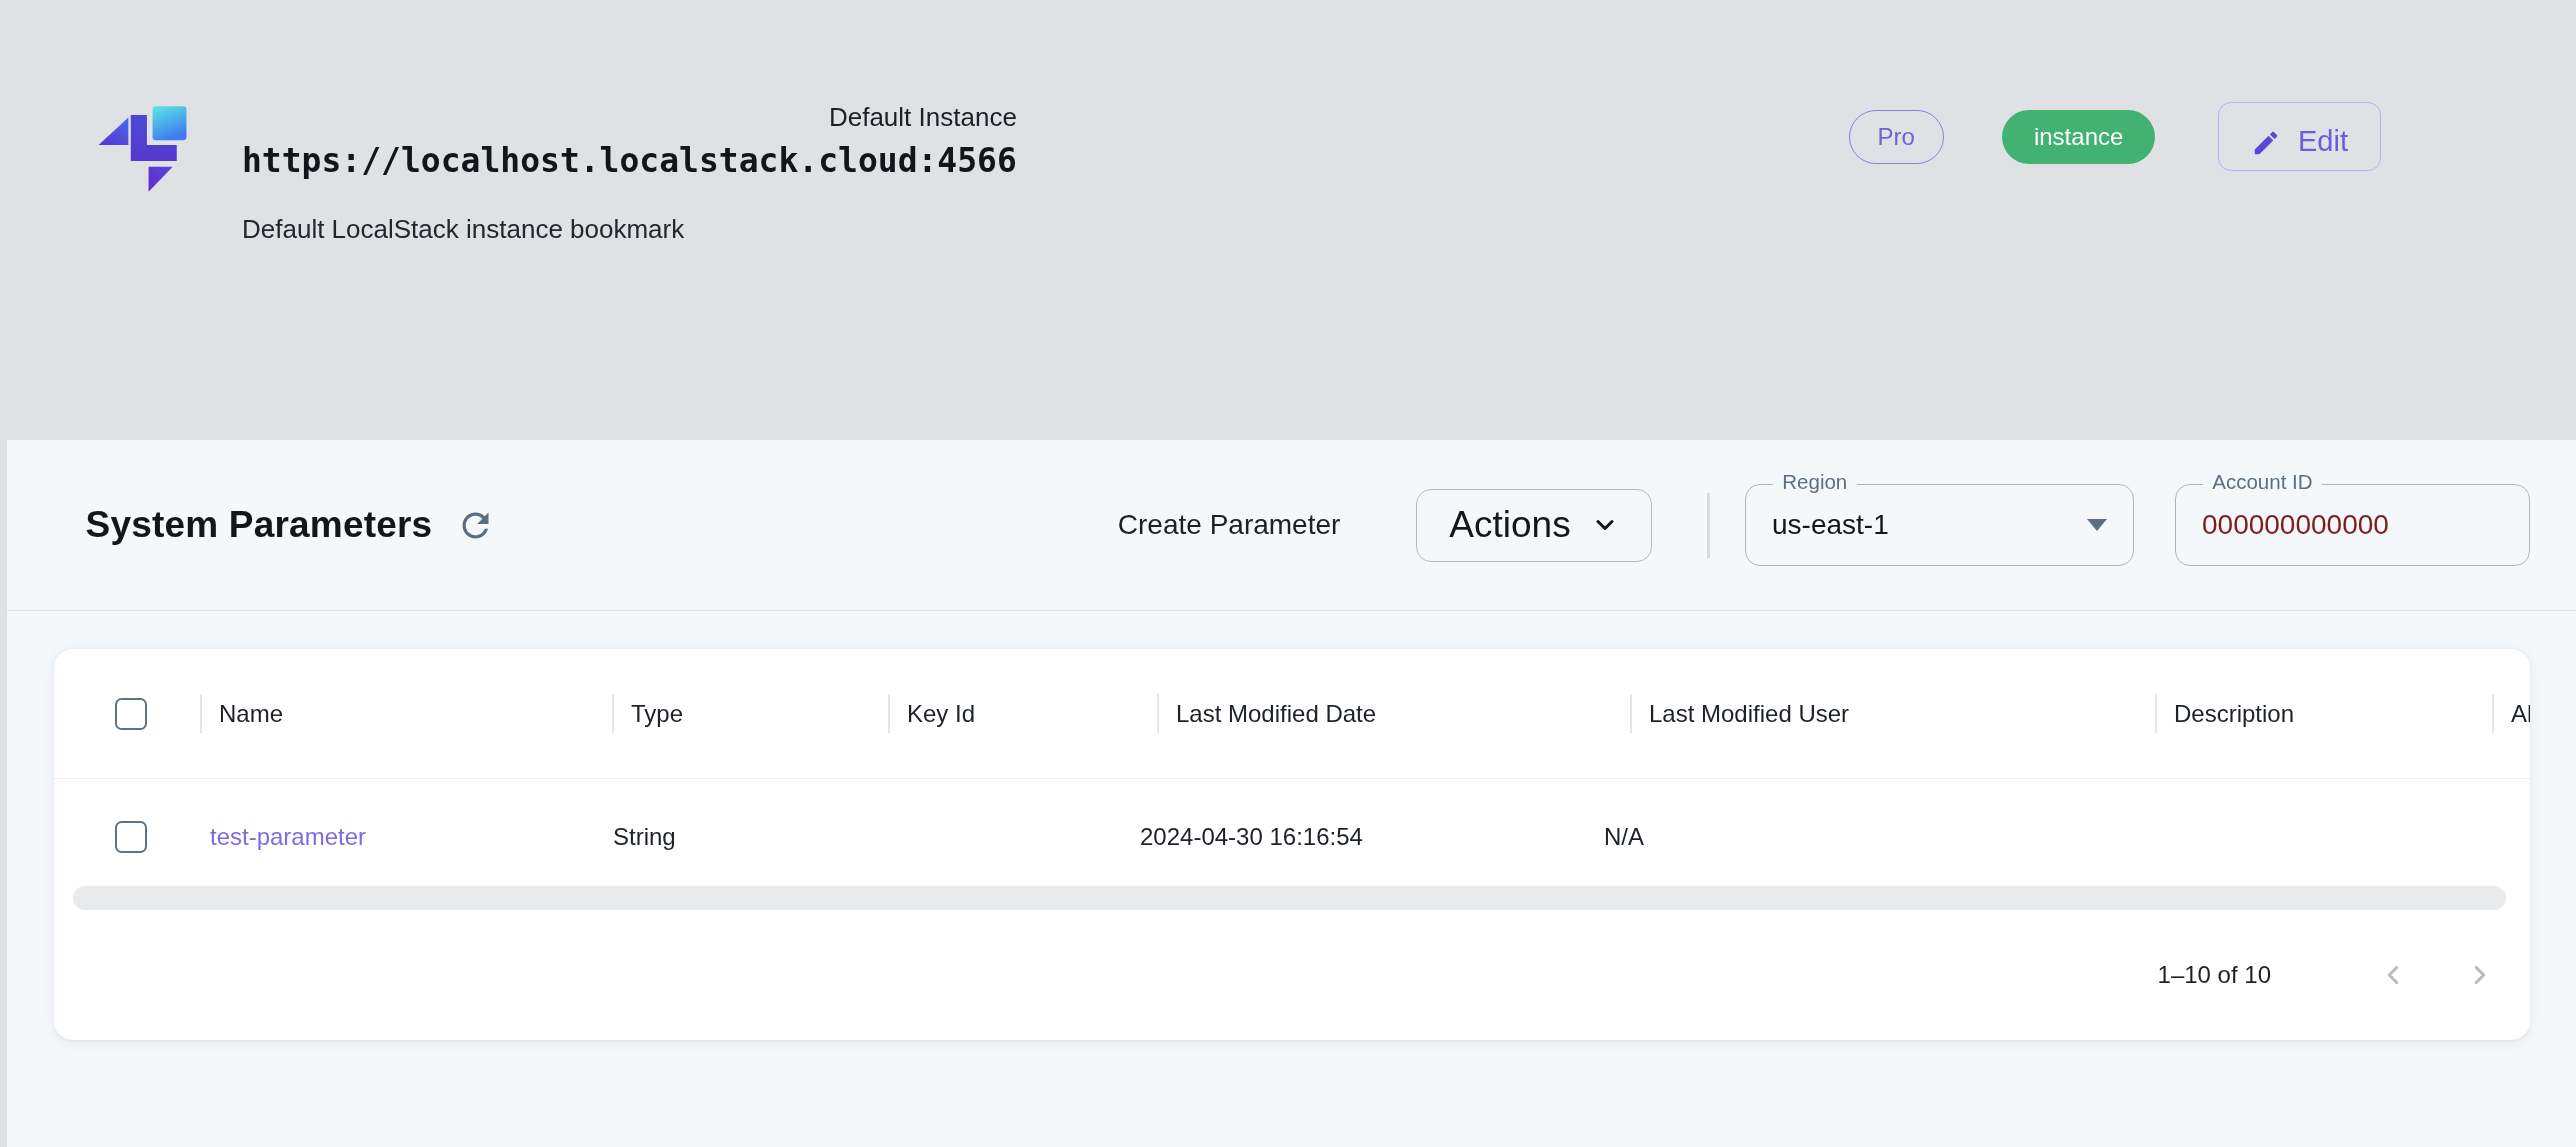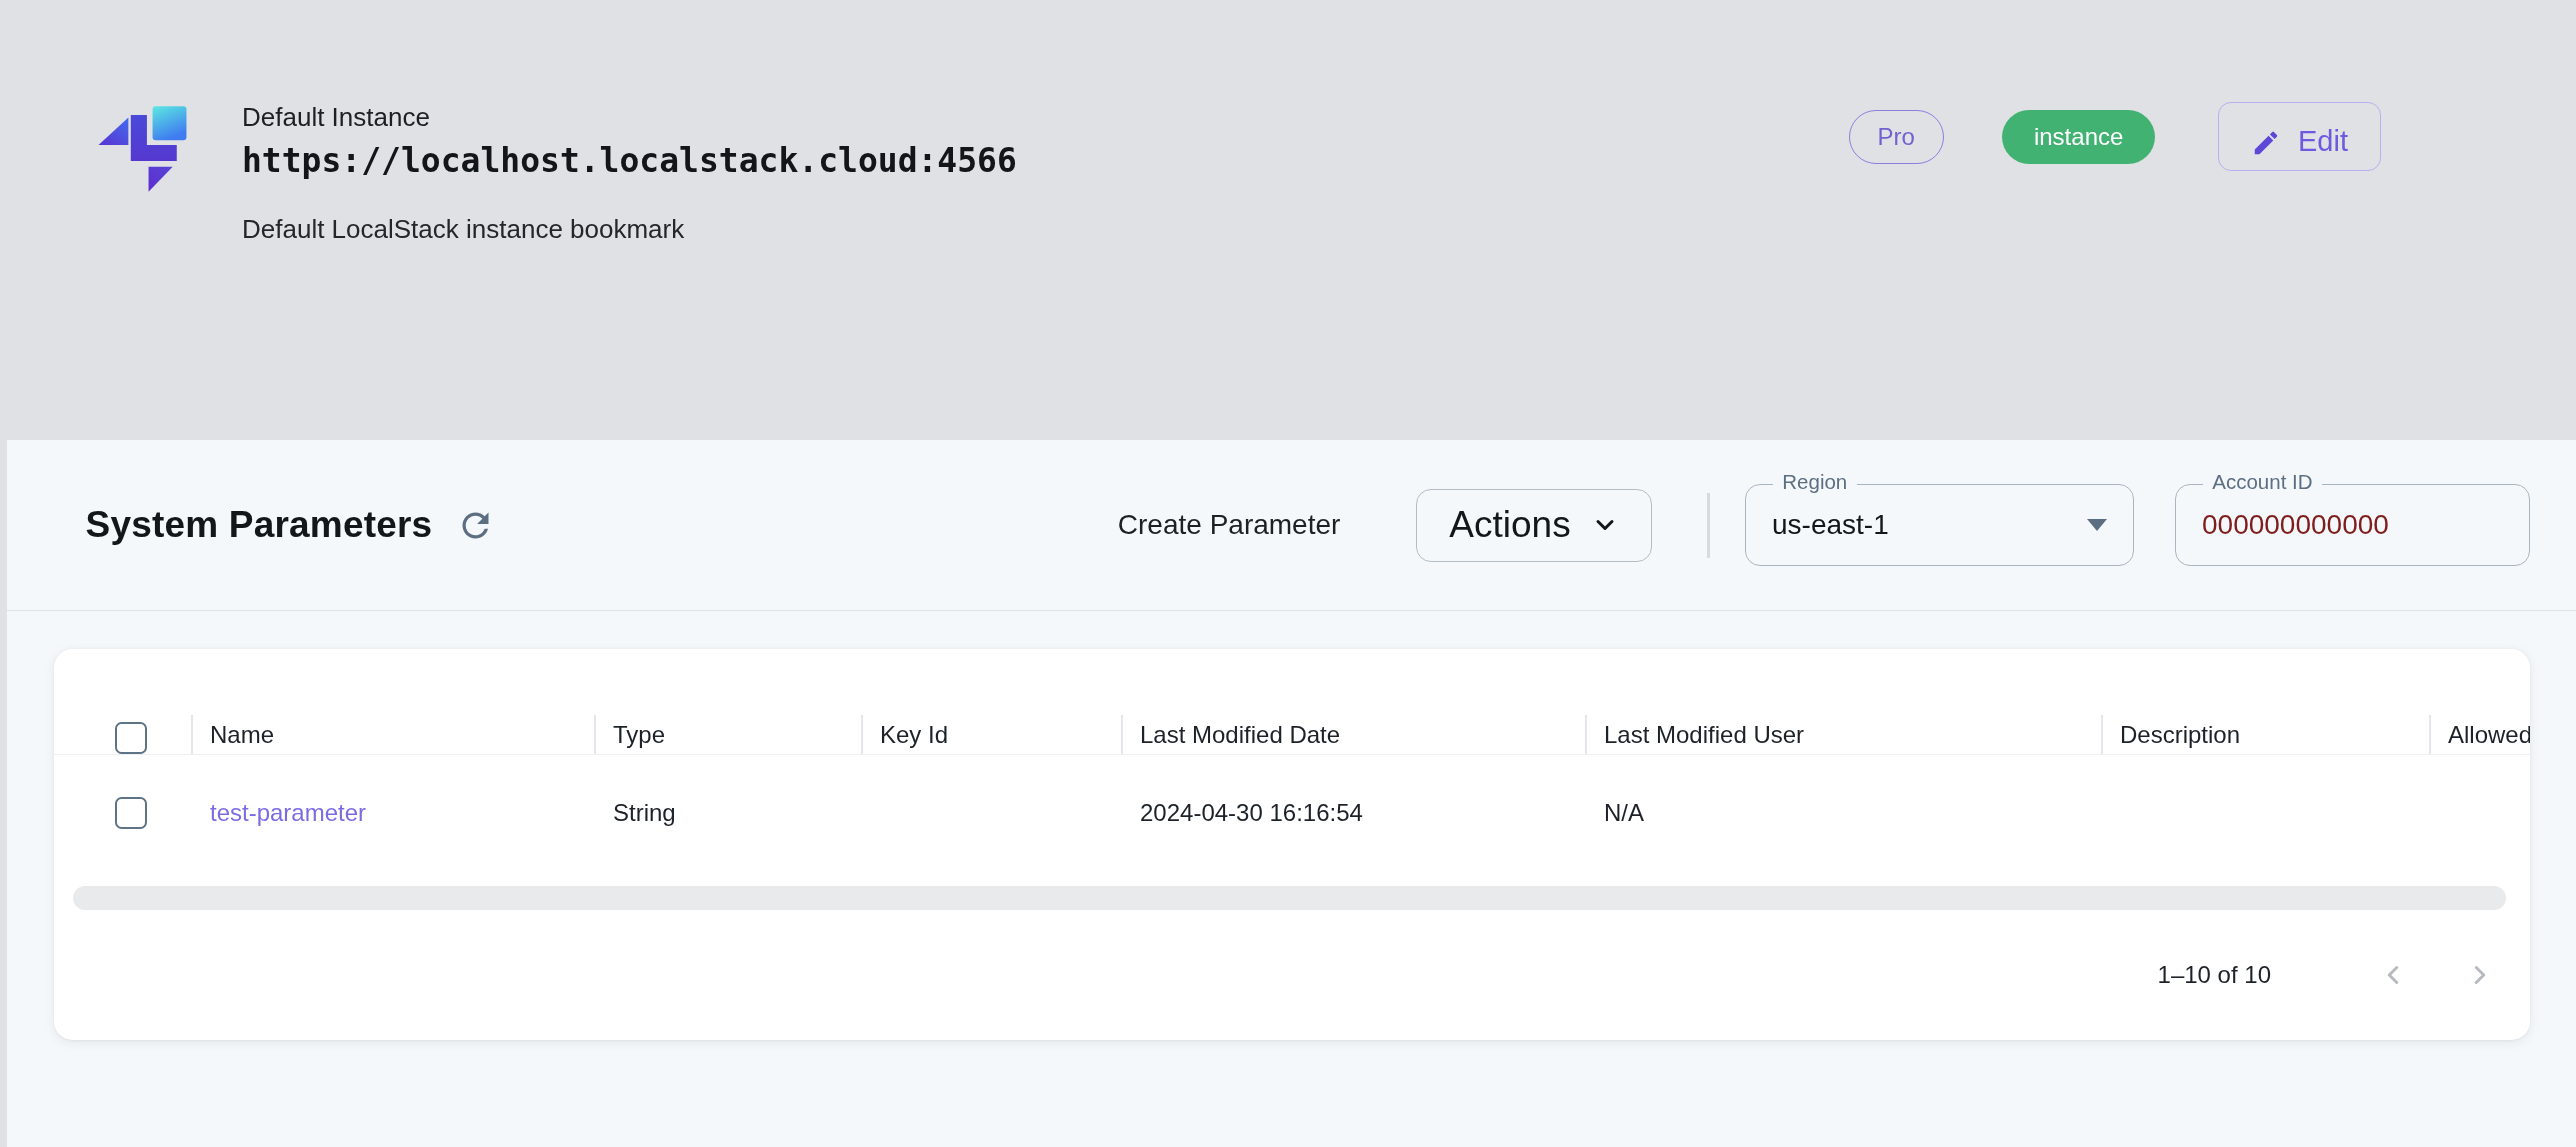--- a/index.html
+++ b/index.html
@@ -10,21 +10,21 @@
     color:#17191c;
     overflow:hidden;
   }
   #app { position:relative; width:2576px; height:1148px; }
 
   
   .header { position:absolute; top:0; left:0; width:100%; height:440px; background:#dfe1e5; }
   .instance { position:absolute; left:84px; top:84px; display:flex; }
   .logo { width:121px; height:130px; flex:0 0 auto; }
   .instance-text { margin-left:37px; padding-top:15px; }
-  .instance-title { font-size:26px; color:#1c2025; line-height:37px; }
+  .instance-title { font-size:26px; color:#1c2025; line-height:37px;text-align:right; }
   .instance-url {
     font-family:"DejaVu Sans Mono", monospace;
     font-weight:700; font-size:33px; color:#121519; line-height:50px;
     letter-spacing:0;
   }
   .instance-desc { font-size:26px; color:#23272c; margin-top:28px; }
 
   .badges { position:absolute; right:195px; top:102px; display:flex; align-items:center; }
   .chip {
     display:inline-flex; align-items:center; justify-content:center;
@@ -89,21 +89,21 @@
     border:none; outline:none; background:transparent; width:100%;
     font-size:28px; color:#7f1d1d; font-family:inherit;
   }
 
   
   .card {
     position:relative; margin:38px 46px 0 47px; height:391px;
     background:#ffffff; border-radius:18.6px; overflow:hidden;
     box-shadow:0 2.8px 11px rgba(25,34,45,.07), 0 0.9px 2.8px rgba(25,34,45,.05);
   }
-  .thead { display:flex; align-items:flex-end; height:106px; border-bottom:1.9px solid #eef0f3; }
+  .thead { display:flex; align-items:center; height:130px; border-bottom:1.9px solid #eef0f3;gap:9px; }
   .trow  { display:flex; align-items:center; height:115px; }
   .cell { display:flex; align-items:center; overflow:hidden; flex:0 0 auto; }
   .cell-check   { width:137px; padding-left:61px; }
   .cell-name    { width:403px; }
   .cell-type    { width:267px; }
   .cell-keyid   { width:260px; }
   .cell-lmd     { width:464px; }
   .cell-lmu     { width:491px; }
   .cell-desc    { width:328px;margin-left:25px; }
   .cell-allowed { flex:1 1 auto; }

